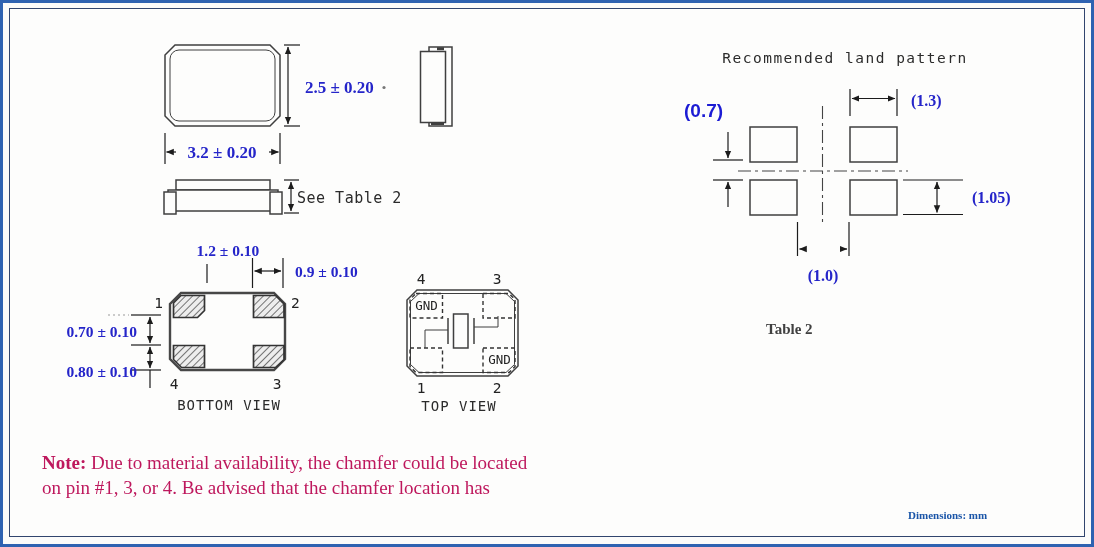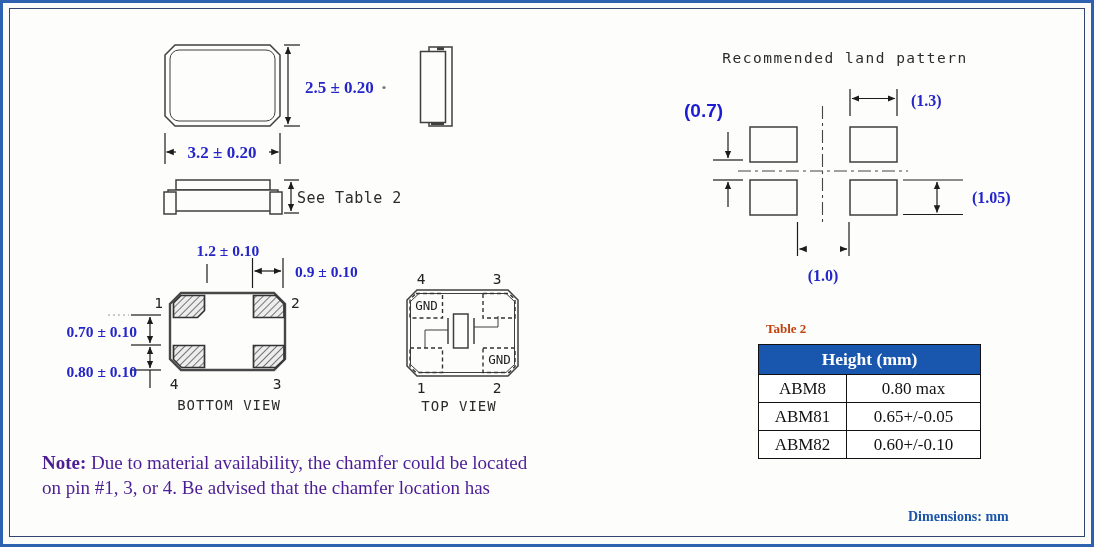--- a/index.html
+++ b/index.html
@@ -22,31 +22,31 @@
   .ln{stroke:#3f3f3f;stroke-width:1.5;fill:none;}
   .lnthin{stroke:#3f3f3f;stroke-width:1;fill:none;}
   .lnheavy{stroke:#474747;stroke-width:2.4;fill:none;}
   .dimln{stroke:#1c1c1c;stroke-width:1.2;fill:none;}
   .padln{stroke:#333;stroke-width:1.7;}
   .dash{stroke:#333;stroke-width:1.4;fill:none;stroke-dasharray:4,3;}
   .cline{stroke:#444;stroke-width:1.1;fill:none;stroke-dasharray:13,4,3,4;}
   .dotted{stroke:#999;stroke-width:1;fill:none;stroke-dasharray:2,3;}
   .whitefill{fill:#fdfdfc;}
   
-  .tbl-caption{position:absolute;left:766px;top:321px;font-weight:bold;font-size:13px;color:#c2410c;}
+  .tbl-caption{position:absolute;left:766px;top:321px;font-weight:bold;font-size:15px;color:#404040;}
   .tbl2{position:absolute;left:758px;top:344px;width:223px;border-collapse:collapse;
         font-size:17px;color:#111;text-align:center;}
   .tbl2 th{background:#1857ad;color:#fff;font-weight:bold;font-size:17.5px;height:27px;
            border:1.6px solid #111;}
   .tbl2 td{border:1.6px solid #111;height:25px;background:#fff;}
   .tbl2 td.c1{width:85px;}
-  .note{position:absolute;left:42px;top:451px;width:560px;font-size:19px;line-height:24.5px;color:#4c1d95;font-family:Liberation Serif, serif;}
+  .note{position:absolute;left:42px;top:451px;width:560px;font-size:19px;line-height:24.5px;color:#be185d;font-family:Liberation Serif, serif;}
   .note b{font-weight:bold;}
   .note .ind{}
-  .units{position:absolute;left:908px;top:509px;width:120px;font-weight:bold;font-size:14px;color:#1a55a8;}
+  .units{position:absolute;left:908px;top:509px;width:120px;font-weight:bold;font-size:11px;color:#1a55a8;}
 </style>
 </head>
 <body>
 
 <div class="stage">
   <div class="inner-frame"></div>
   <div class="outer-border"></div>
 
   <svg class="art" width="1094" height="547" viewBox="0 0 1094 547">
     <defs>
@@ -186,39 +186,20 @@
         <line class="dimln" x1="797.5" y1="222" x2="797.5" y2="256"></line>
         <line class="dimln" x1="849" y1="222" x2="849" y2="256"></line>
         <line class="dimln" x1="806" y1="249" x2="799.5" y2="249" marker-end="url(#ar)"></line>
         <line class="dimln" x1="841" y1="249" x2="847" y2="249" marker-end="url(#ar)"></line>
         <text class="dimtext dim16" x="823" y="281" text-anchor="middle">(1.0)</text>
       </g>
     </g>
   </svg>
 
   <div class="tbl-caption">Table 2</div>
-  <table class="tbl2">
-    <tbody>
-        <tr>
-      <th colspan="2">Height (mm)</th>
-    </tr>
-    <tr>
-      <td class="c1">ABM8</td>
-      <td>0.80 max</td>
-    </tr>
-    <tr>
-      <td class="c1">ABM81</td>
-      <td>0.65+/-0.05</td>
-    </tr>
-    <tr>
-      <td class="c1">ABM82</td>
-      <td>0.60+/-0.10</td>
-    </tr>
-  </tbody>
-    </table>
 
   <div class="note">
     <b>Note:</b>
     <span>Due to material availability, the chamfer could be located</span><br>
     <span class="ind">on pin #1, 3, or 4. Be advised that the chamfer location has</span><br>
   </div>
 
   <div class="units">Dimensions: mm</div>
 </div>
 

